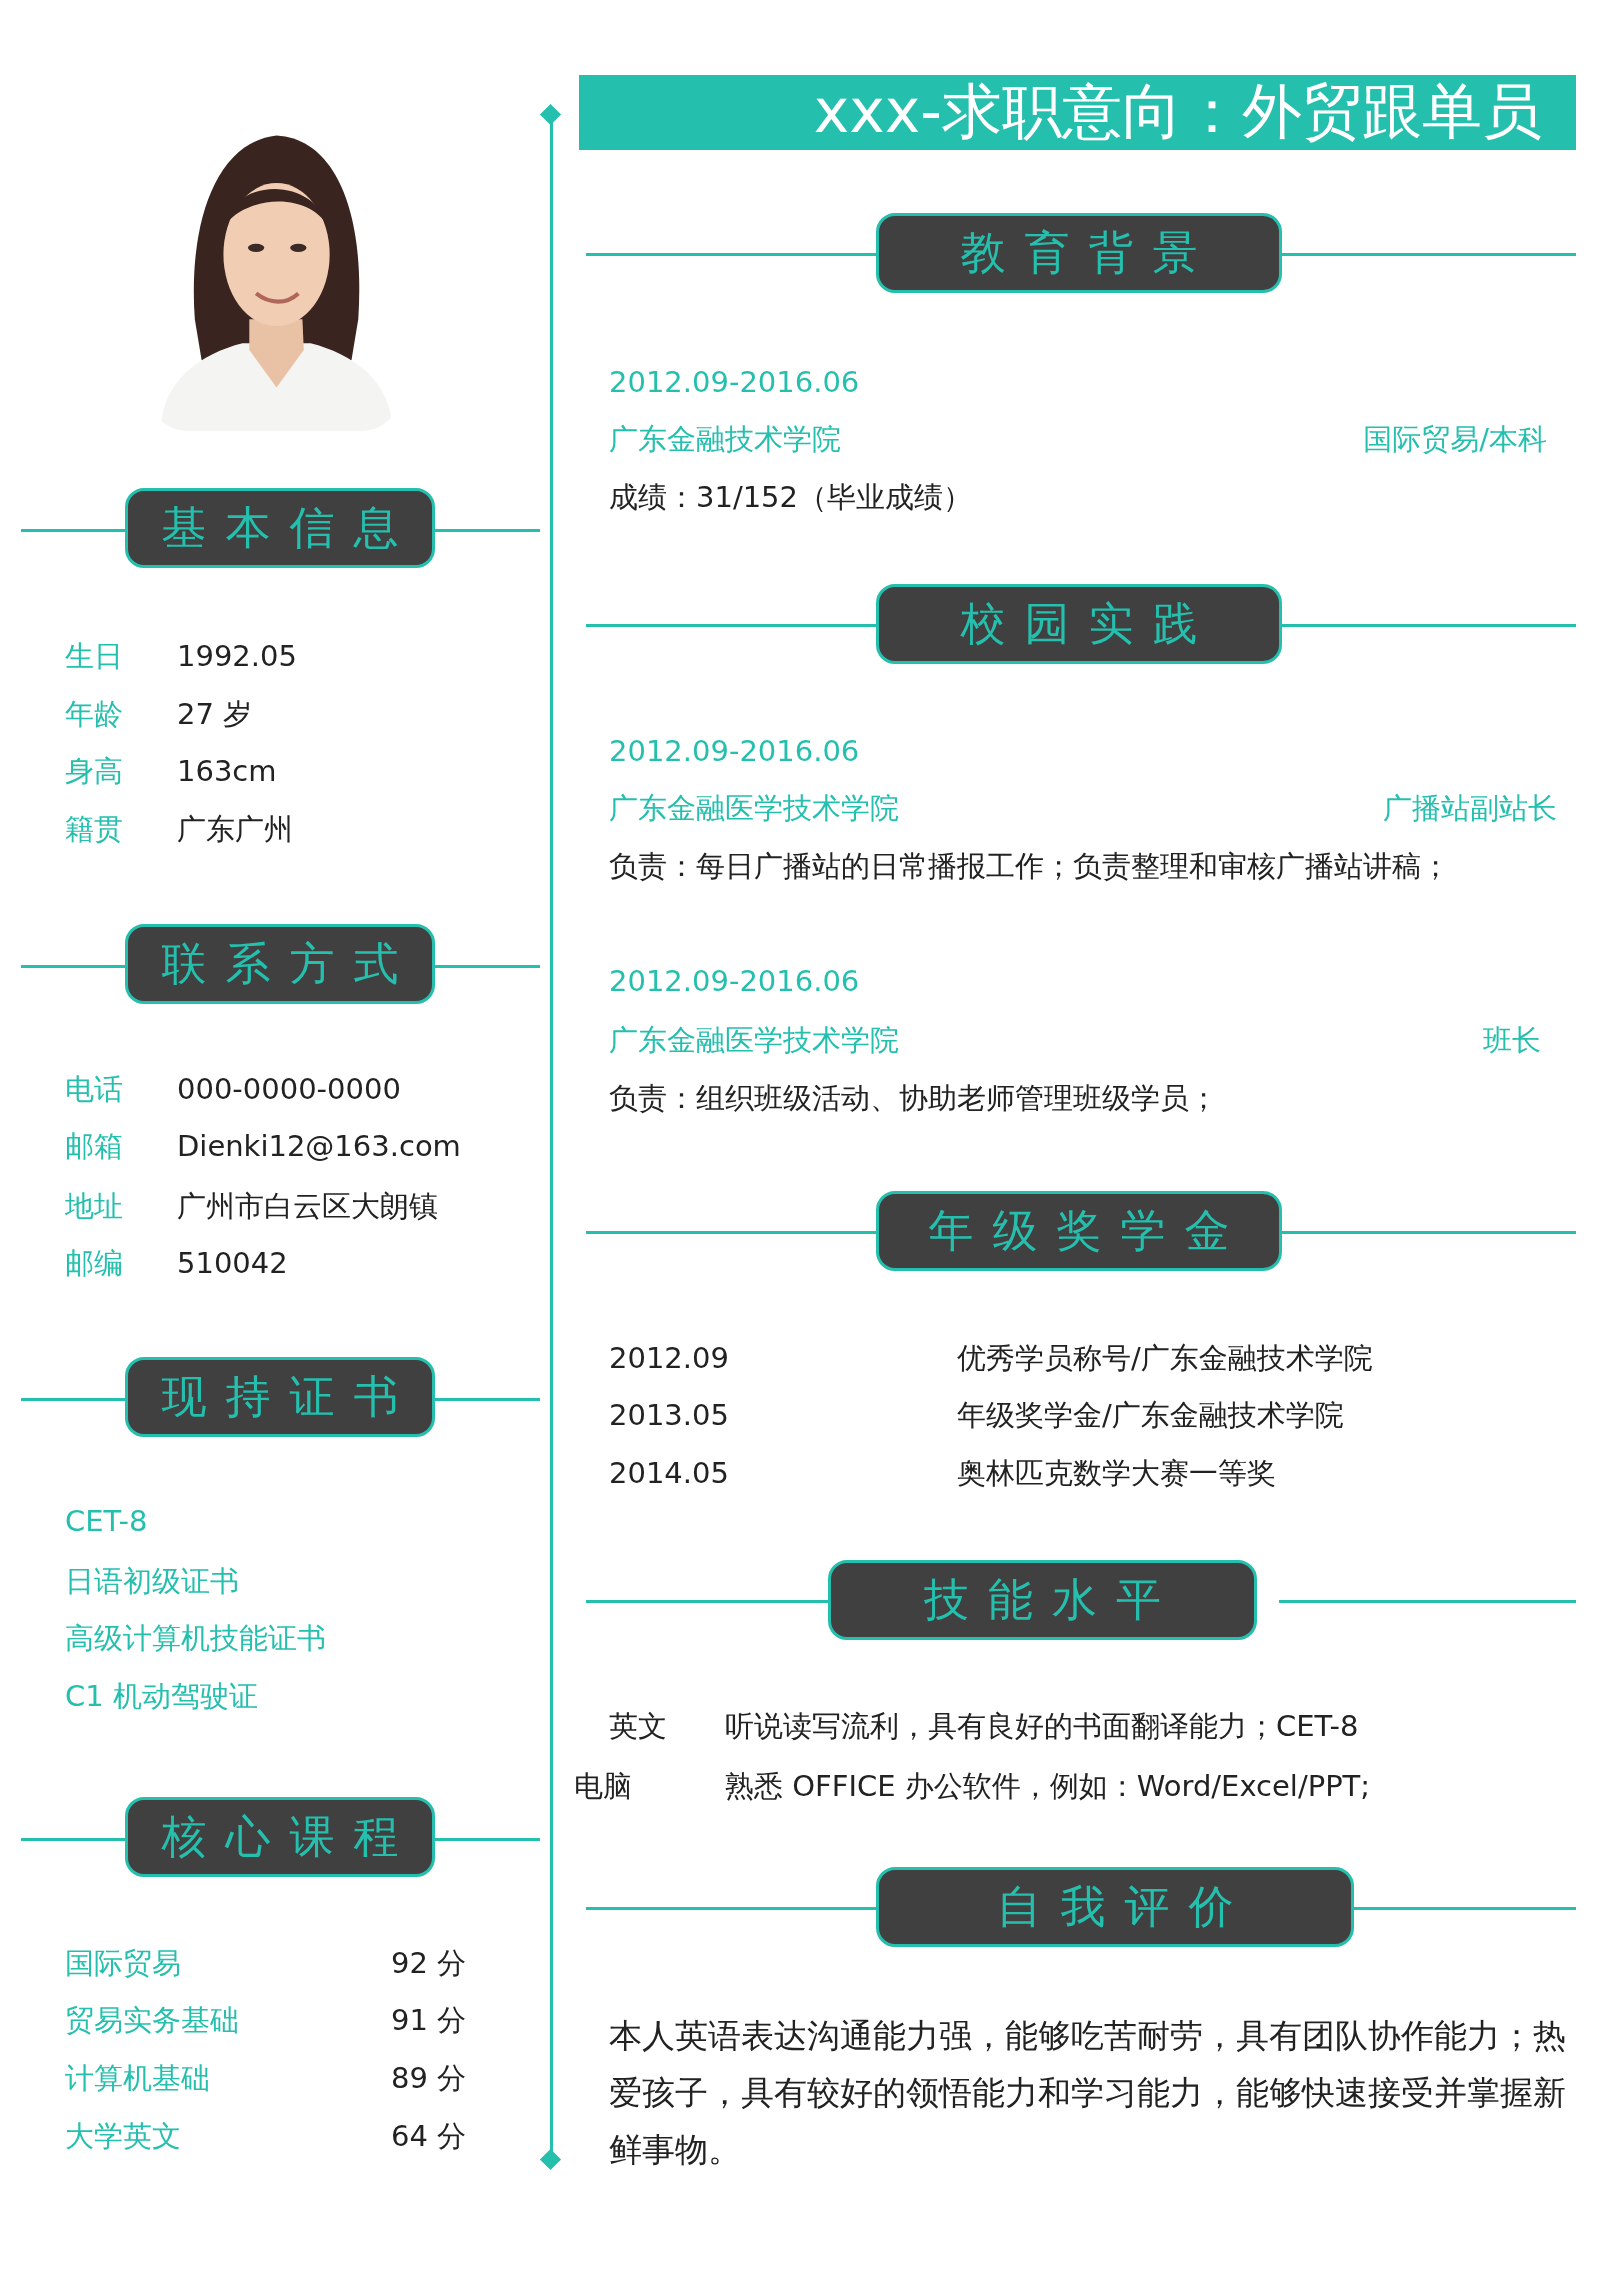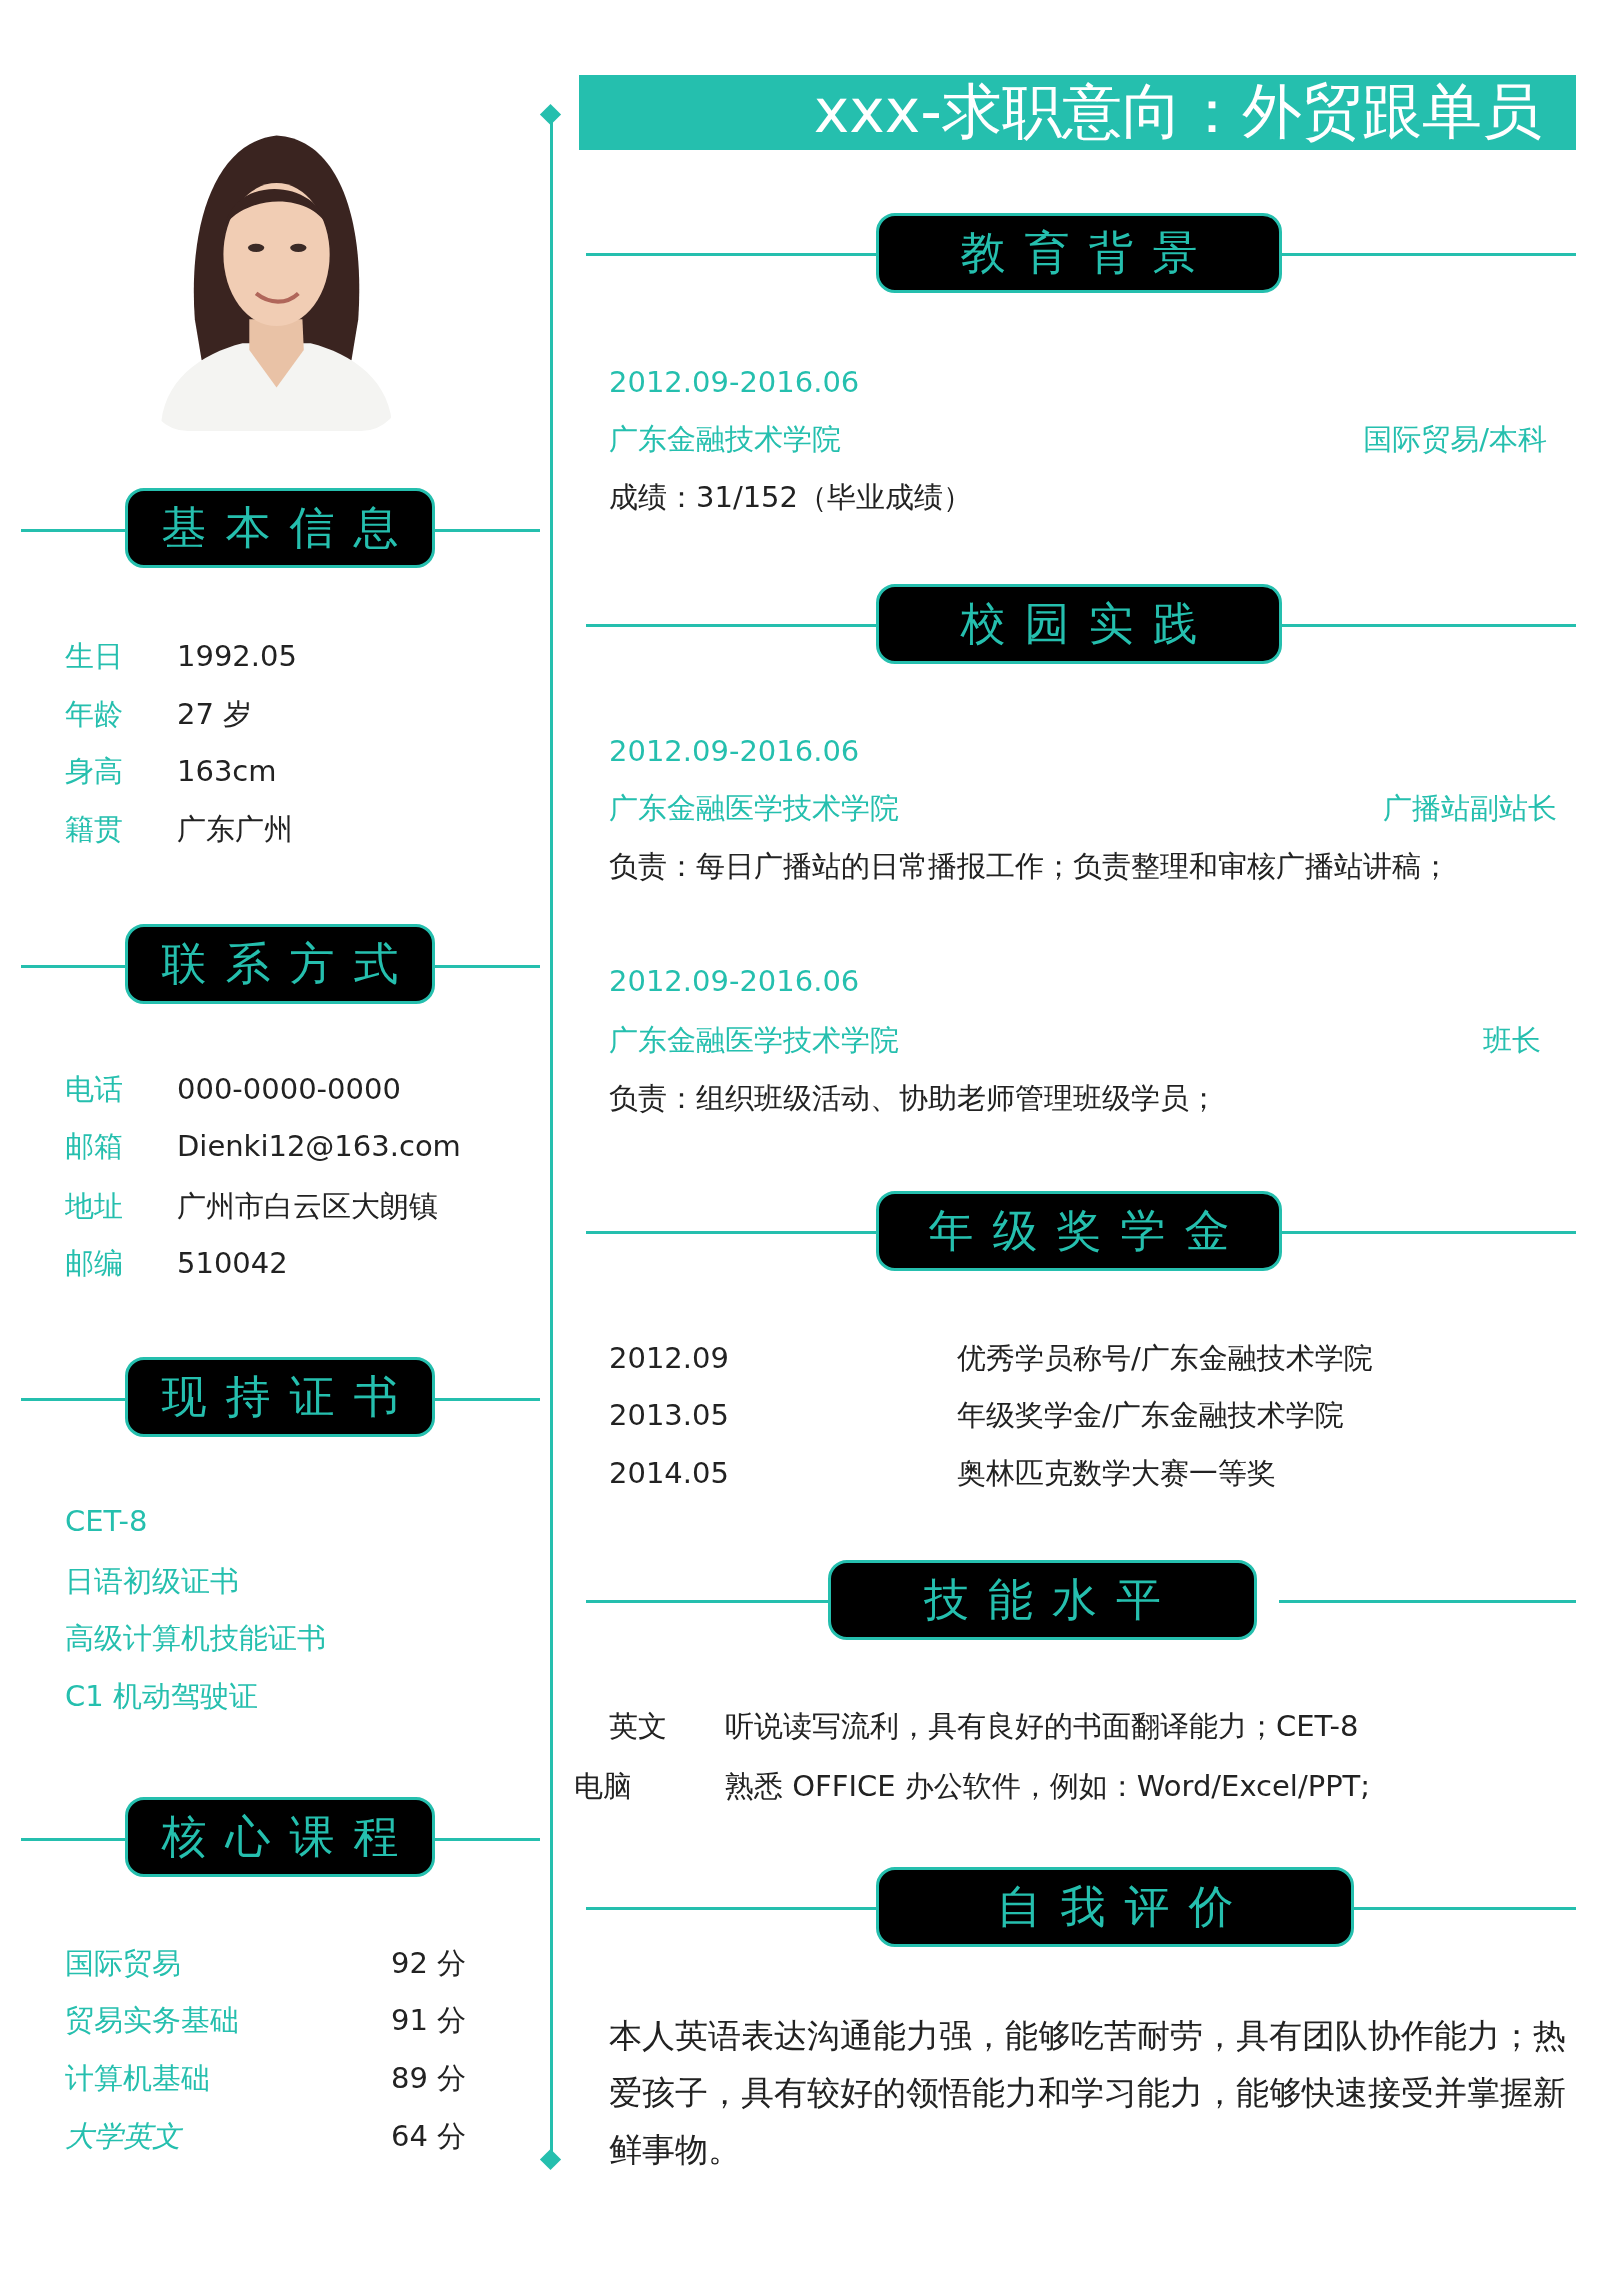--- a/index.html
+++ b/index.html
@@ -4,21 +4,21 @@
 <style>
   html, body { margin:0; padding:0; background:#ffffff; }
   body { width:1623px; height:2295px; position:relative; overflow:hidden;
          font-family:"DejaVu Sans","Liberation Sans",sans-serif; color:#222222; }
   .abs { position:absolute; }
   .accent { color:#25bfae; }
   .txt { font-size:29px; line-height:41px; white-space:nowrap; }
   .vline { position:absolute; left:550px; top:115px; width:3.4px; height:2045px; background:#25bfae; }
   .diamond { position:absolute; width:15px; height:15px; background:#25bfae; transform:rotate(45deg); }
   .hline { position:absolute; height:3.4px; background:#25bfae; }
-  .sbox { position:absolute; height:80px; background:#000000; border:3.4px solid #25bfae; border-radius:19px;
+  .sbox { position:absolute; height:80px; background:#404040; border:3.4px solid #25bfae; border-radius:19px;
           box-sizing:border-box; display:flex; align-items:center; justify-content:center;
           font-size:45px; letter-spacing:19px; color:#25bfae; }
   .sbox span { margin-right:-19px; }
   .header { position:absolute; left:579px; top:75px; width:997px; height:75px; background:#25bfae;
             color:#ffffff; font-size:60px; display:flex; align-items:center; justify-content:flex-end;
             padding-right:34px; box-sizing:border-box; }
   .photo { position:absolute; left:147px; top:115px; width:255px; height:316px; border-radius:0 0 41px 41px;
            overflow:hidden; background:#ffffff; }
   .para { position:absolute; left:609px; width:961px; font-size:33px; line-height:57px; }
 </style>
@@ -93,21 +93,21 @@
 <div class="sbox" style="left:125px;top:1797px;width:310px;">
     <span>核心课程</span>
   </div>
 
 <div class="abs txt accent" style="left:65px;top:1943px;">国际贸易</div>
 <div class="abs txt" style="left:391px;top:1943px;">92 分</div>
 <div class="abs txt accent" style="left:65px;top:2000px;">贸易实务基础</div>
 <div class="abs txt" style="left:391px;top:2000px;">91 分</div>
 <div class="abs txt accent" style="left:65px;top:2058px;">计算机基础</div>
 <div class="abs txt" style="left:391px;top:2058px;">89 分</div>
-<div class="abs txt accent" style="left:65px;top:2116px;font-style:italic;">大学英文</div>
+<div class="abs txt accent" style="left:65px;top:2116px;">大学英文</div>
 <div class="abs txt" style="left:391px;top:2116px;">64 分</div>
 
 <div class="hline" style="left:586px;top:253px;width:293px;"></div>
 <div class="hline" style="left:1279px;top:253px;width:297px;"></div>
 <div class="sbox" style="left:876px;top:213px;width:406px;">
     <span>教育背景</span>
   </div>
 
 <div class="abs txt accent" style="left:609px;top:362px;">2012.09-2016.06</div>
 <div class="abs txt accent" style="left:609px;top:419px;">广东金融技术学院</div>

